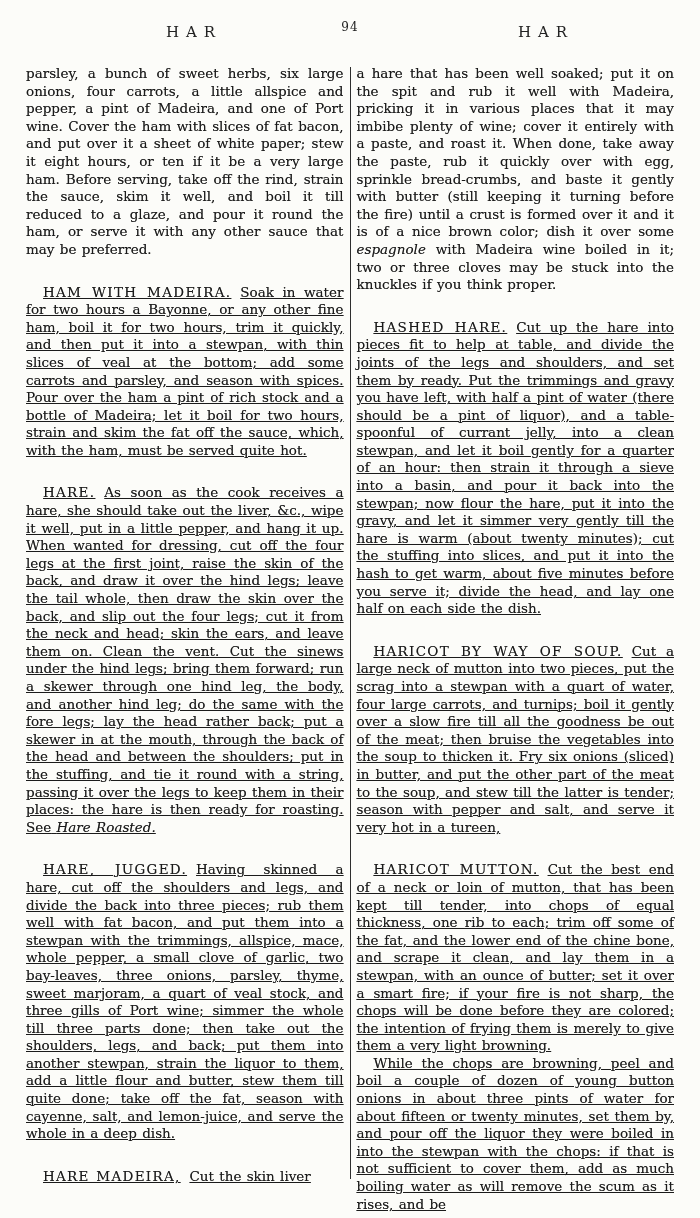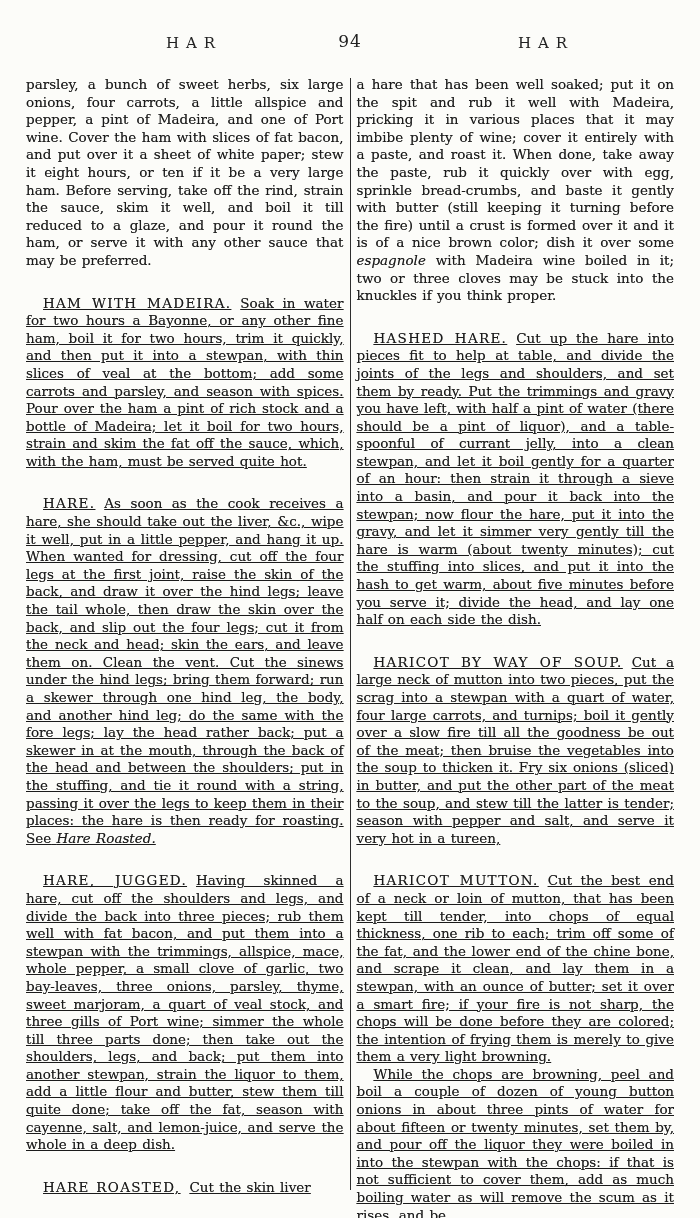--- a/index.html
+++ b/index.html
@@ -5,36 +5,36 @@
   html, body { margin: 0; padding: 0; }
   body {
     width: 700px; height: 1218px;
     background: #ffffff;
     font-family: "DejaVu Serif", "Liberation Serif", serif;
   }
   .page {
     box-sizing: border-box;
     width: 700px; height: 1218px;
     background: #fcfcf9;
-    padding: 12px 26px;
+    padding: 1px 26px;
     color: #1b1b1b;
     position: relative;
     overflow: hidden;
   }
   .running-header {
     position: relative;
     height: 64px;
   }
   .rh {
     position: absolute; top: 22px;
     font-size: 15px; letter-spacing: 7px;
     color: #222;
   }
   .rh-left  { left: 168px; transform: translateX(-50%); }
-  .rh-center{ left: 50%;  transform: translateX(-50%); font-size: 17px; letter-spacing: 1px; top: 19px; }
+  .rh-center{ left: 50%;  transform: translateX(-50%); font-size: 12px; letter-spacing: 1px; top: 19px; }
   .rh-right { left: 520px; transform: translateX(-50%); }
 
   .columns { position: relative; display: flex; }
   .divider {
     position: absolute; left: 50%; top: 2px;
     width: 1px; height: 1112px;
     background: #2e2e2e;
   }
   .col { width: 318px; }
   .col-left  { margin-right: 6px; }
@@ -70,21 +70,21 @@
     <div class="col col-left">
 
       <p class="entry"><span>parsley, a bunch of sweet herbs, six large onions, four carrots, a little allspice and pepper, a pint of Madeira, and one of Port wine.  Cover the ham with slices of fat bacon, and put over it a sheet of white paper; stew it eight hours, or ten if it be a very large ham.  Before serving, take off the rind, strain the sauce, skim it well, and boil it till reduced to a glaze, and pour it round the ham, or serve it with any other sauce that may be preferred.</span></p>
 
       <p class="entry indent gap-lg"><span class="hd">HAM WITH MADEIRA.</span><span>Soak in water for two hours a Bayonne, or any other fine ham, boil it for two hours, trim it quickly, and then put it into a stewpan, with thin slices of veal at the bottom; add some carrots and parsley, and season with spices. Pour over the ham a pint of rich stock and a bottle of Madeira;  let it boil for two hours, strain and skim the fat off the sauce, which, with the ham, must be served quite hot.</span></p>
 
       <p class="entry indent gap-lg"><span class="hd">HARE.</span><span>As soon as the cook receives a hare, she should take out the liver, &amp;c., wipe it well, put in a little pepper, and hang it up.  When wanted for dressing, cut off the four legs at the first joint, raise the skin of the back, and draw it over the hind legs; leave the tail whole, then draw the skin over the back, and slip out the four legs; cut it from the neck and head; skin the ears, and leave them on.  Clean the vent.  Cut the sinews under the hind legs; bring them forward; run a skewer through one hind leg, the body, and another hind leg; do the same with the fore legs; lay the head rather back; put a skewer in at the mouth, through the back of the head and between the shoulders; put in the stuffing, and tie it round with a string, passing it over the legs to keep them in their places: the hare is then ready for roasting.  See</span> <span class="ital">Hare Roasted.</span></p>
 
       <p class="entry indent gap-lg"><span class="hd">HARE, JUGGED.</span><span>Having skinned a hare, cut off the shoulders and legs, and divide the back into three pieces; rub them well with fat bacon, and put them into a stewpan with the trimmings, allspice, mace, whole pepper, a small clove of garlic, two bay-leaves, three onions, parsley, thyme, sweet marjoram, a quart of veal stock, and three gills of Port wine; simmer the whole till three parts done; then take out the shoulders, legs, and back; put them into another stewpan, strain the liquor to them, add a little flour and butter, stew them till quite done; take off the fat, season with cayenne, salt, and lemon-juice, and serve the whole in a deep dish.</span></p>
 
-      <p class="entry indent gap-lg"><span class="hd">HARE ROASTED,</span><span>Cut the skin liver</span></p>
+      <p class="entry indent gap-lg"><span class="hd">HARE MADEIRA,</span><span>Cut the skin liver</span></p>
 
     </div>
 
     <div class="col col-right">
 
       <p class="entry"><span>a hare that has been well soaked;  put it on the spit and rub it well with Madeira, pricking it in various places that it may imbibe plenty of wine;  cover it entirely with a paste, and roast it.  When done, take away the paste, rub it quickly over with egg, sprinkle bread-crumbs, and baste it gently with butter (still keeping it turning before the fire) until a crust is formed over it and it is of a nice brown color; dish it over some</span> <span class="ital">espagnole</span> <span>with Madeira wine boiled in it; two or three cloves may be stuck into the knuckles if you think proper.</span></p>
 
       <p class="entry indent gap-lg"><span class="hd">HASHED HARE.</span><span>Cut up the hare into pieces fit to help at table, and divide the joints of the legs and shoulders, and set them by ready.  Put the trimmings and gravy you have left, with half a pint of water (there should be a pint of liquor), and a table-spoonful of currant jelly, into a clean stewpan, and let it boil gently for a quarter of an hour: then strain it through a sieve into a basin, and pour it back into the stewpan; now flour the hare, put it into the gravy, and let it simmer very gently till the hare is warm (about twenty minutes); cut the stuffing into slices, and put it into the hash to get warm, about five minutes before you serve it; divide the head, and lay one half on each side the dish.</span></p>
 
       <p class="entry indent gap-lg"><span class="hd">HARICOT BY WAY OF SOUP.</span><span>Cut a large neck of mutton into two pieces, put the scrag into a stewpan with a quart of water, four large carrots, and turnips; boil it gently over a slow fire till all the goodness be out of the meat; then bruise the vegetables into the soup to thicken it. Fry six onions (sliced) in butter, and put the other part of the meat to the soup, and stew till the latter is tender; season with pepper and salt, and serve it very hot in a tureen,</span></p>

